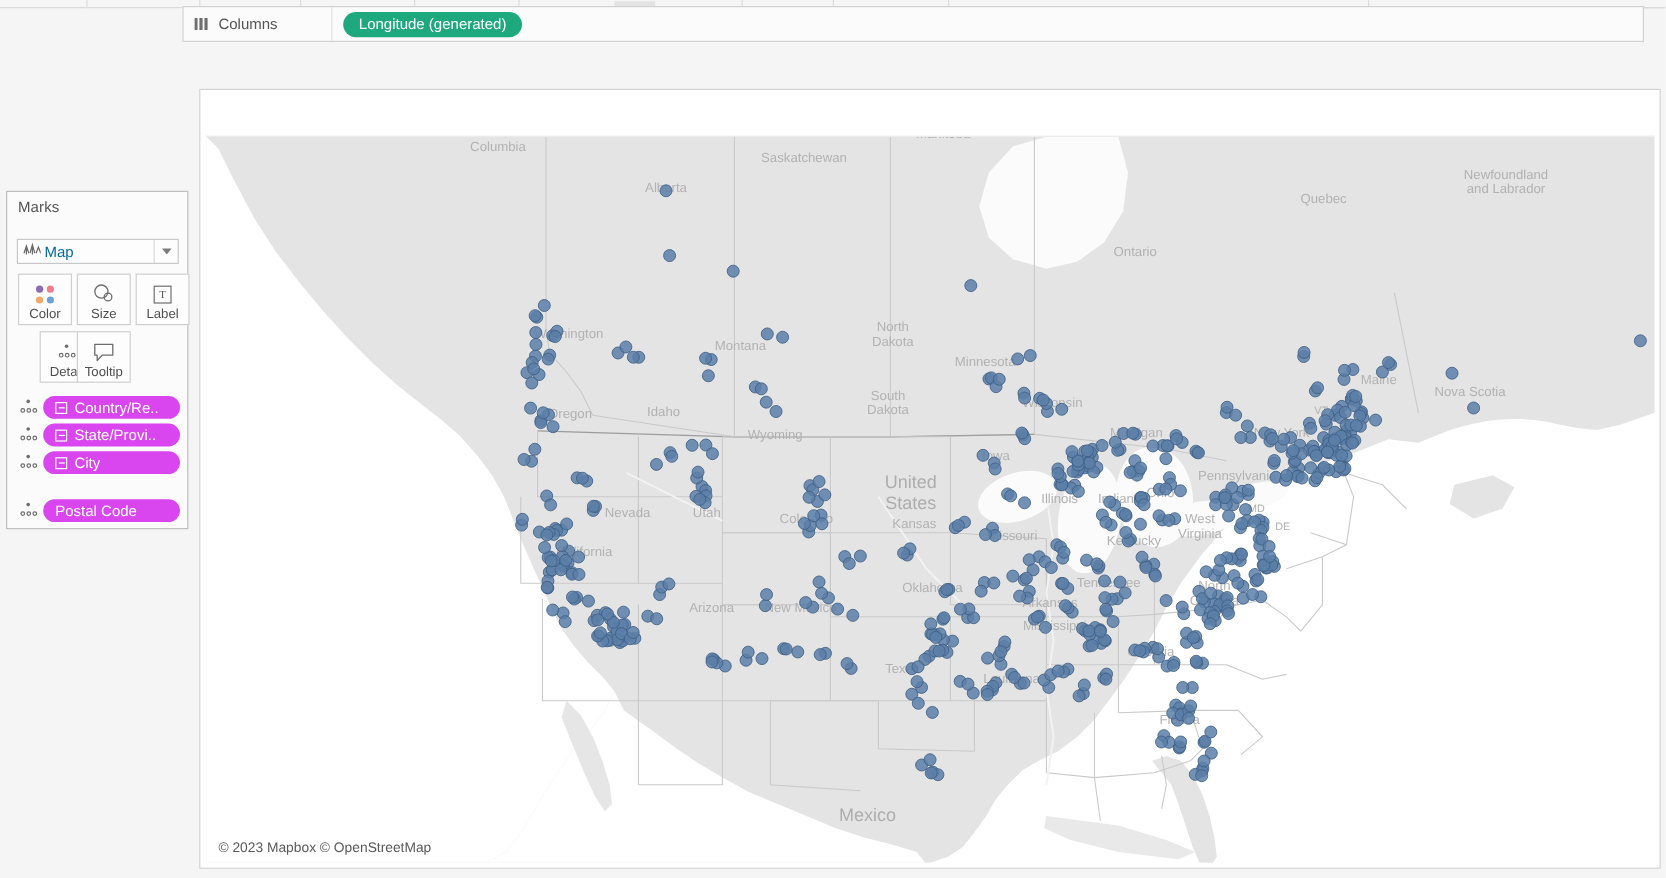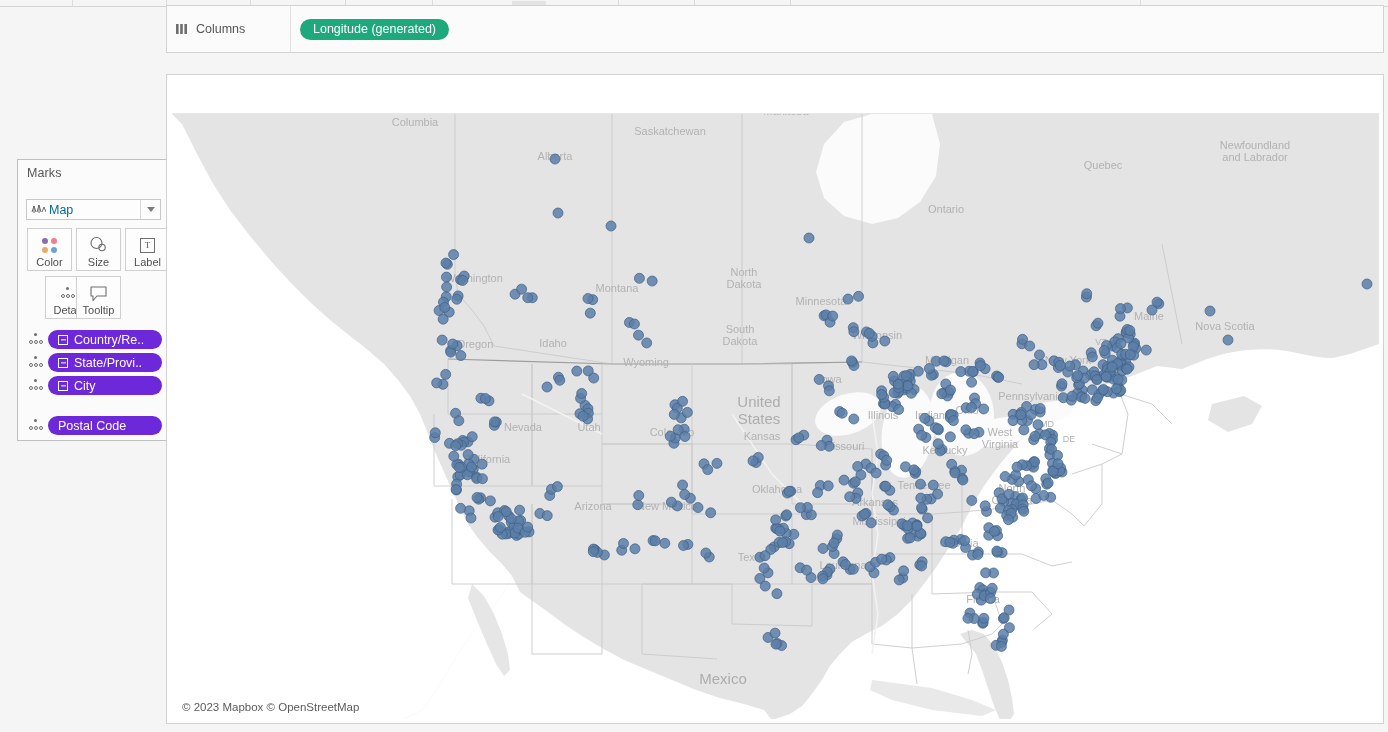--- a/index.html
+++ b/index.html
@@ -26,21 +26,21 @@
 
   
   .rail { position: absolute; left: 0; top: 7px; width: 162px; height: 725px; background: #f5f5f5; }
 
   .card {
     position: absolute; left: 5px; width: 152px;
     background: #fbfbfb; border: 1px solid #bfbfbf;
   }
   .card-pages   { top: 2px;   height: 62px; }
   .card-filters { top: 72px;  height: 66px; }
-  .card-marks   { top: 152px; height: 282px; background:#fbfbfb;margin-left:12px; }
+  .card-marks   { top: 152px; height: 282px; background:#fbfbfb; }
 
   .card-title {
     font-size: 12.5px; color: #555; padding: 6px 0 0 9px; letter-spacing: .1px;
   }
   .caret-down {
     position: absolute; right: 9px; top: 12px;
     width: 0; height: 0; border-left: 4.5px solid transparent;
     border-right: 4.5px solid transparent; border-top: 5px solid #9a9a9a;
   }
 
@@ -100,39 +100,39 @@
   
   .pill-row { position: absolute; left: 9px; height: 19px; display: flex; align-items: center; }
   .pill-row .phandle { position: relative; width: 17px; height: 14px; margin-right: 4px; }
   .pill-row .phandle span { position: absolute; border-radius: 50%; }
   .pill-row .phandle .t  { width: 3px; height: 3px; left: 7px; top: 0px; background: #6e6e6e; }
   .pill-row .phandle .b1 { width: 4px; height: 4px; left: 2px;  top: 7px; border: 1px solid #6e6e6e; }
   .pill-row .phandle .b2 { width: 4px; height: 4px; left: 7px;  top: 7px; border: 1px solid #6e6e6e; }
   .pill-row .phandle .b3 { width: 4px; height: 4px; left: 12px; top: 7px; border: 1px solid #6e6e6e; }
 
   .pill {
-    height: 19px; background: #6d28d9; border-radius: 10px; color: #fff;
+    height: 19px; background: #d946ef; border-radius: 10px; color: #fff;
     font-size: 12.5px; display: flex; align-items: center; padding: 0 10px;
     white-space: nowrap; overflow: hidden;
   }
   .pill .hico {
     display: inline-flex; align-items: center; justify-content: center;
     width: 10px; height: 10px; border: 1.3px solid #ffffff; margin-right: 6px;
     position: relative; flex: 0 0 auto;
   }
   .pill .hico::before {
     content: ""; position: absolute; left: 1.5px; right: 1.5px; top: 50%;
     height: 1.3px; background: #fff; transform: translateY(-50%);
   }
 
   .r1 { top: 170px; } .r2 { top: 193px; } .r3 { top: 216px; } .r4 { top: 256px; }
 
   
   .shelf {
-    position: absolute; left: 166px; width: 1218px; height: 48px;
+    position: absolute; left: 152px; width: 1218px; height: 30px;
     background: #fbfbfb; border: 1px solid #d2d2d2; display: flex; align-items: center;
   }
   .shelf-cols { top: 5px; }
   .shelf-rows { top: 39px; }
   .shelf-label {
     width: 124px; height: 100%; display: flex; align-items: center;
     border-right: 1px solid #e2e2e2; padding-left: 9px;
   }
   .shelf-label .sico { width: 20px; display: flex; align-items: center; }
   .shelf-label .stxt { font-size: 12.5px; color: #555; }

